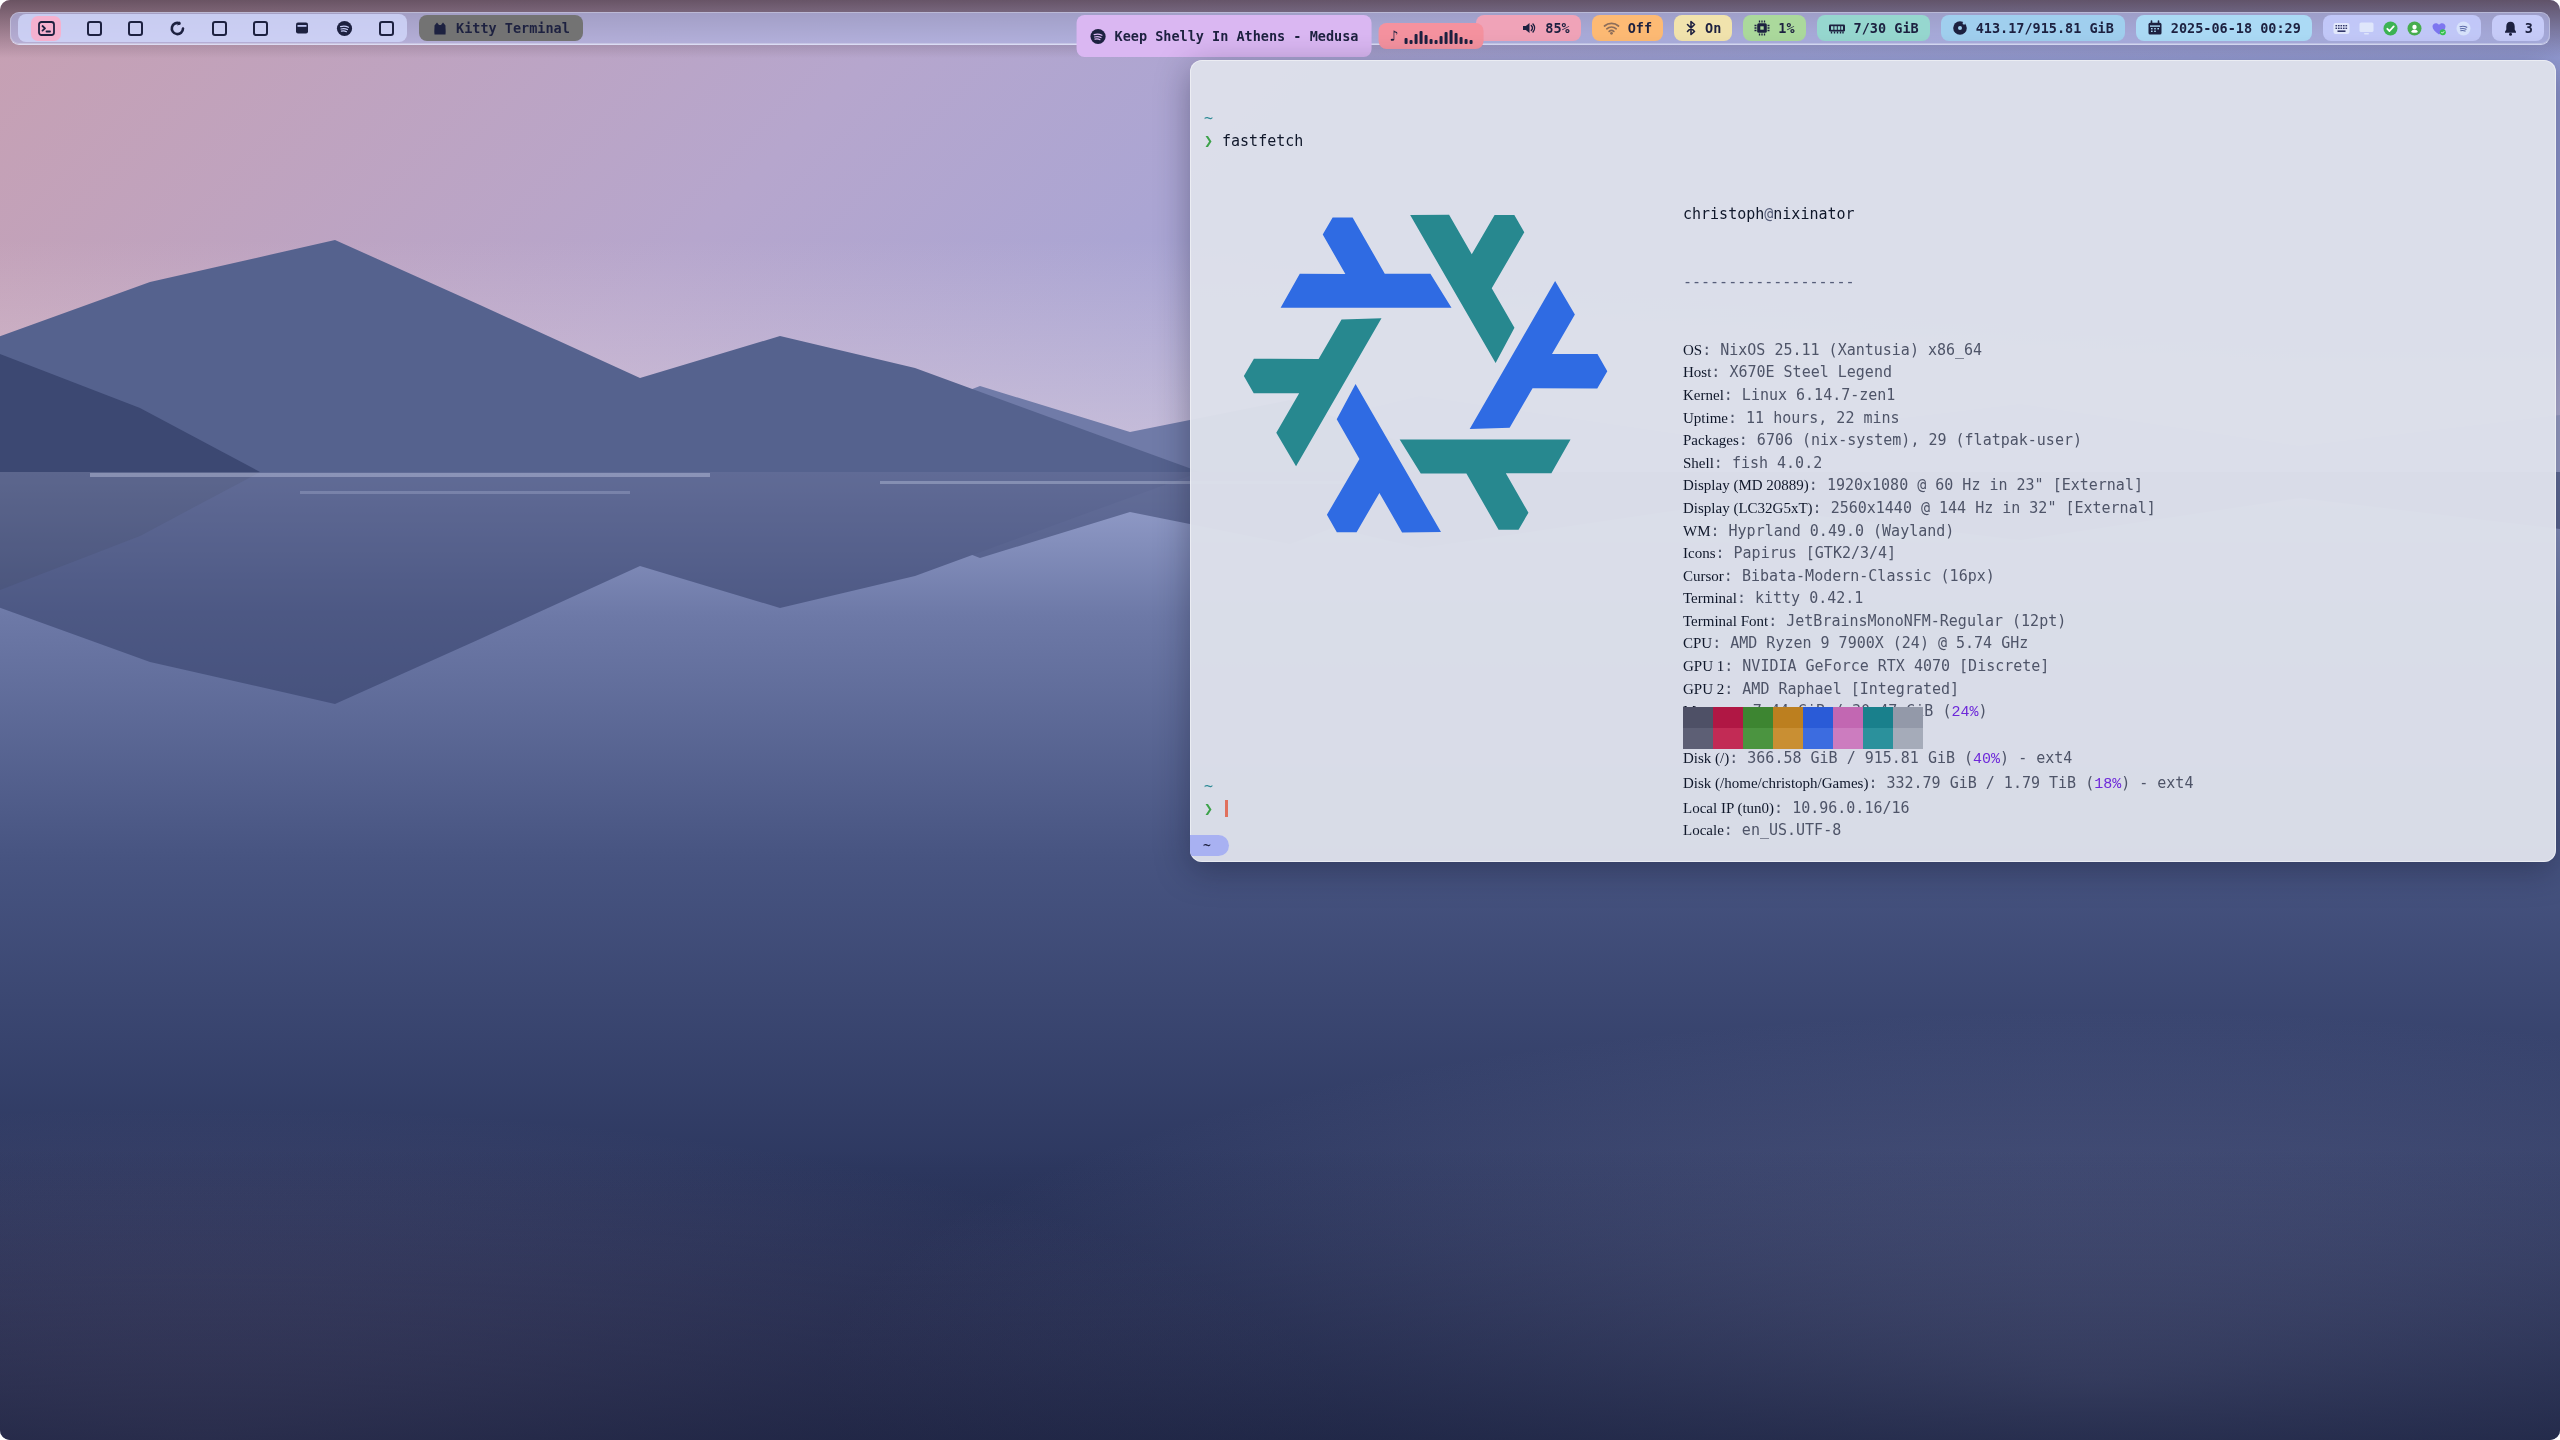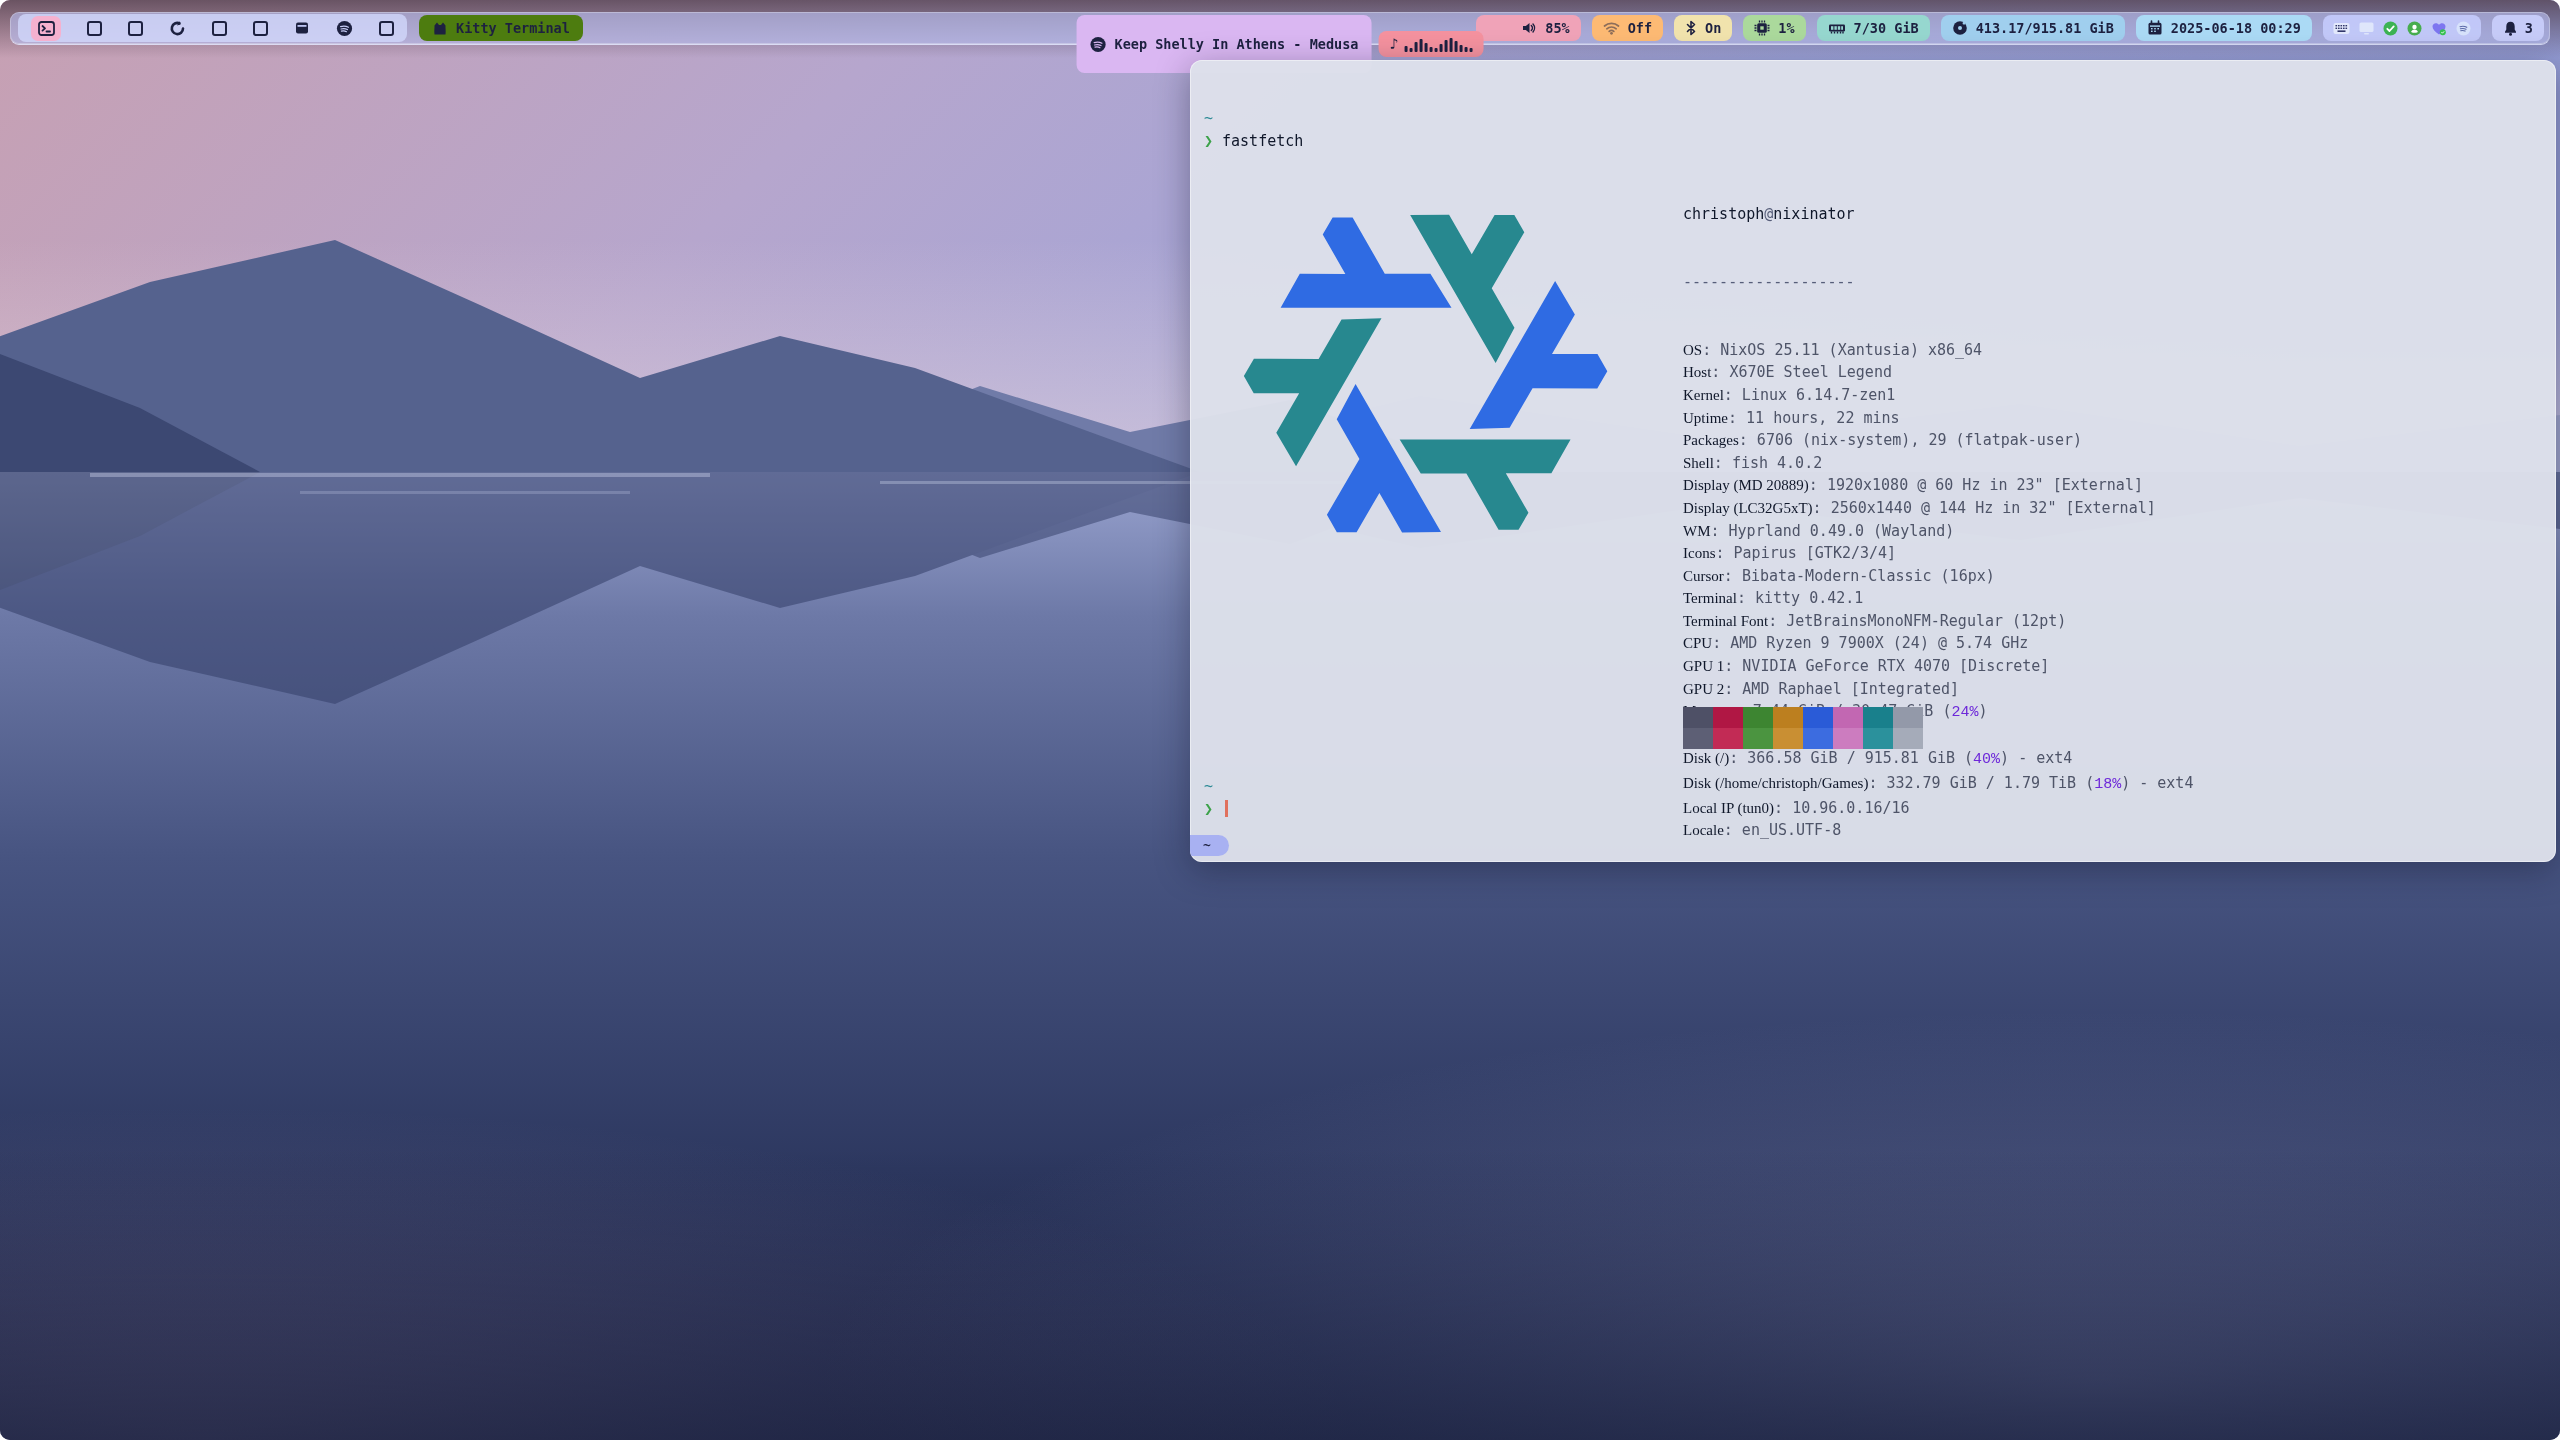--- a/index.html
+++ b/index.html
@@ -13,23 +13,23 @@
     background:rgba(187,193,243,.62);box-shadow:inset 0 0 0 1px rgba(255,255,255,.28),0 1px 0 rgba(228,233,255,.85);
     display:flex;align-items:center;color:#1d2140;}
   .bar-left{display:flex;align-items:center;margin-left:8px;}
   .ws-strip{display:flex;align-items:center;gap:26px;height:28px;padding:0 13px;border-radius:8px;
     background:rgba(210,216,252,.78);}
   .ws{display:flex;align-items:center;justify-content:center;cursor:pointer;}
   .ws-square{width:11px;height:11px;border:2px solid #1d2140;border-radius:3px;display:block;}
   .ws-active{width:30px;height:25px;background:#f5b1cf;border-radius:7px;}
   .pill{display:flex;align-items:center;gap:8px;height:26px;border-radius:8px;padding:0 11px;
     font-size:13.5px;font-weight:bold;white-space:nowrap;}
-  .title-pill{background:#4d7c0f;margin-left:12px;padding:0 13px;}
+  .title-pill{background:#737373;margin-left:12px;padding:0 13px;}
   .bar-center{position:absolute;left:50%;top:3px;transform:translateX(-50%);display:flex;gap:7px;align-items:center;}
-  .music-pill{background:#dab7f2;padding:16px 13px;}
+  .music-pill{background:#dab7f2;padding:8px 13px;}
   .cava-pill{background:#f5929f;gap:6px;}
   .cava{display:flex;align-items:flex-end;gap:2px;height:15px;}
   .cbar{width:3px;background:#1d2140;border-radius:1px;}
   .note{font-size:15px;line-height:15px;}
   .bar-right{margin-left:auto;display:flex;gap:11px;align-items:center;margin-right:6px;}
   .vol-pill{background:#f0a3b8;padding-left:45px;}
   .wifi-pill{background:#fdba74;}
   .bt-pill{background:#f1e3ad;}
   .cpu-pill{background:#abd99c;}
   .mem-pill{background:#96d7cf;}

